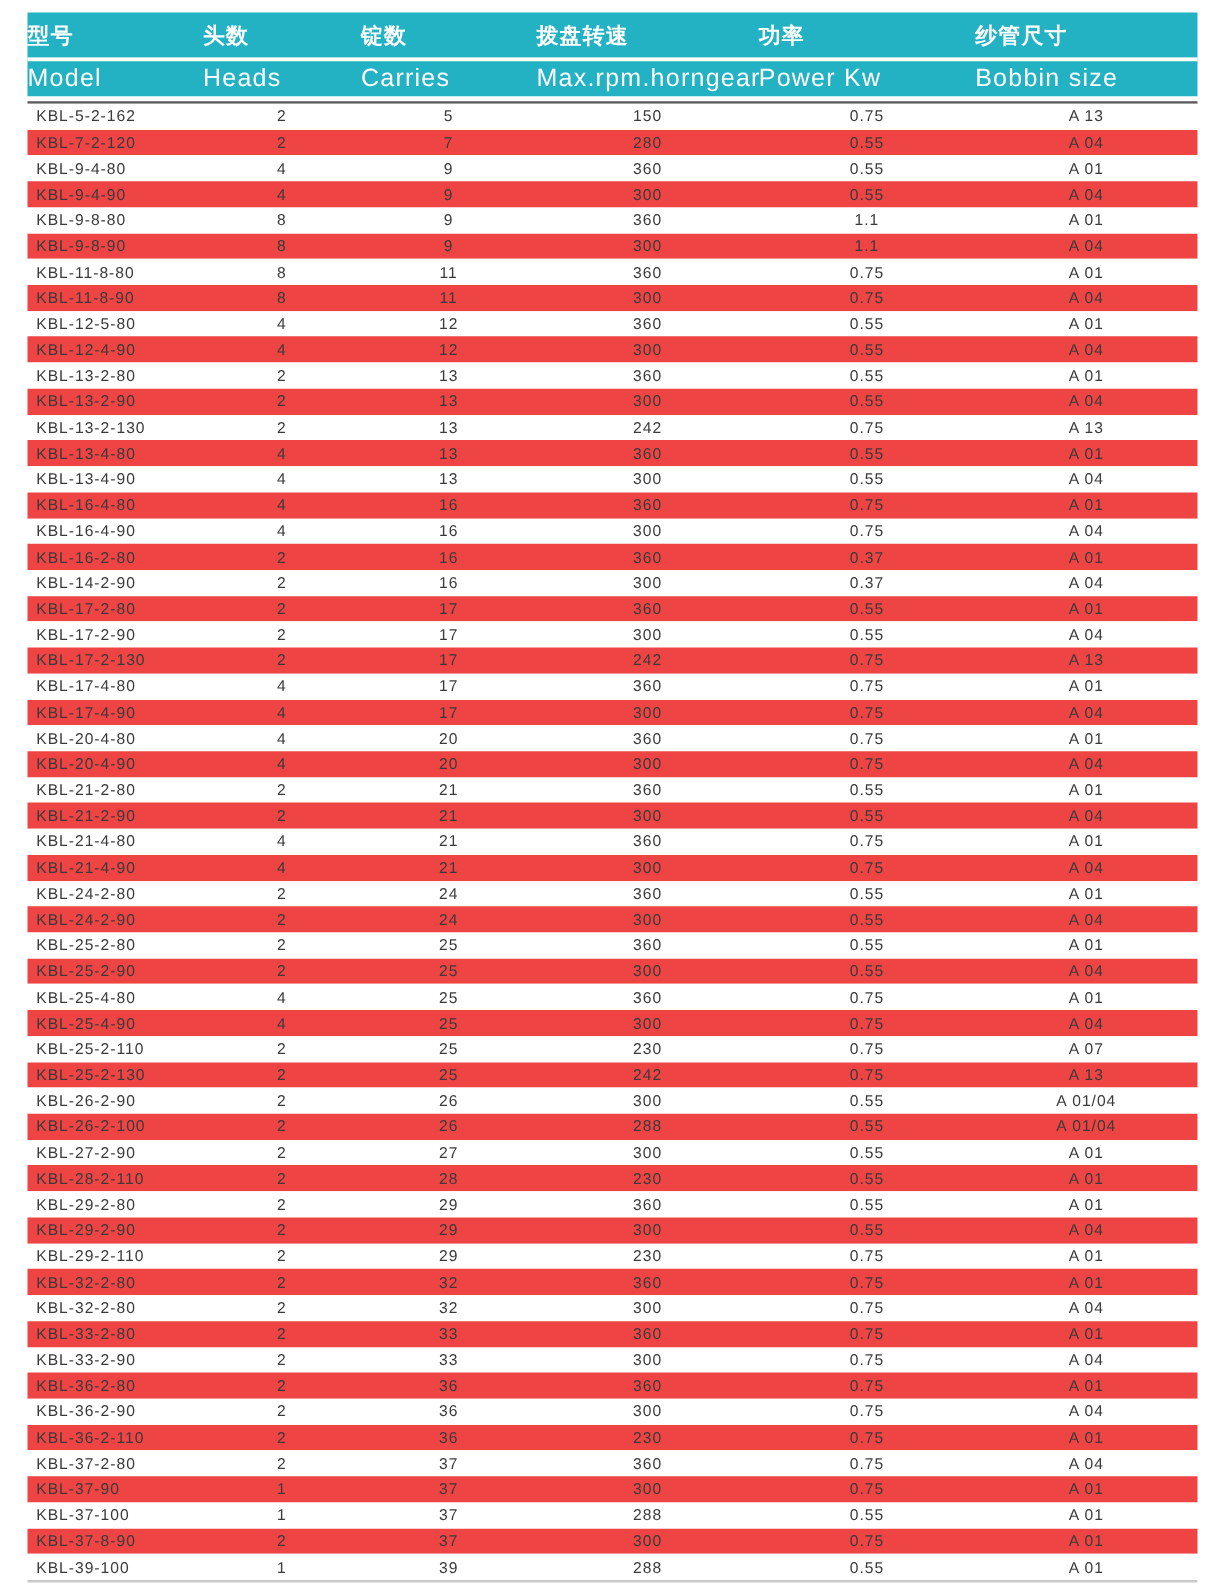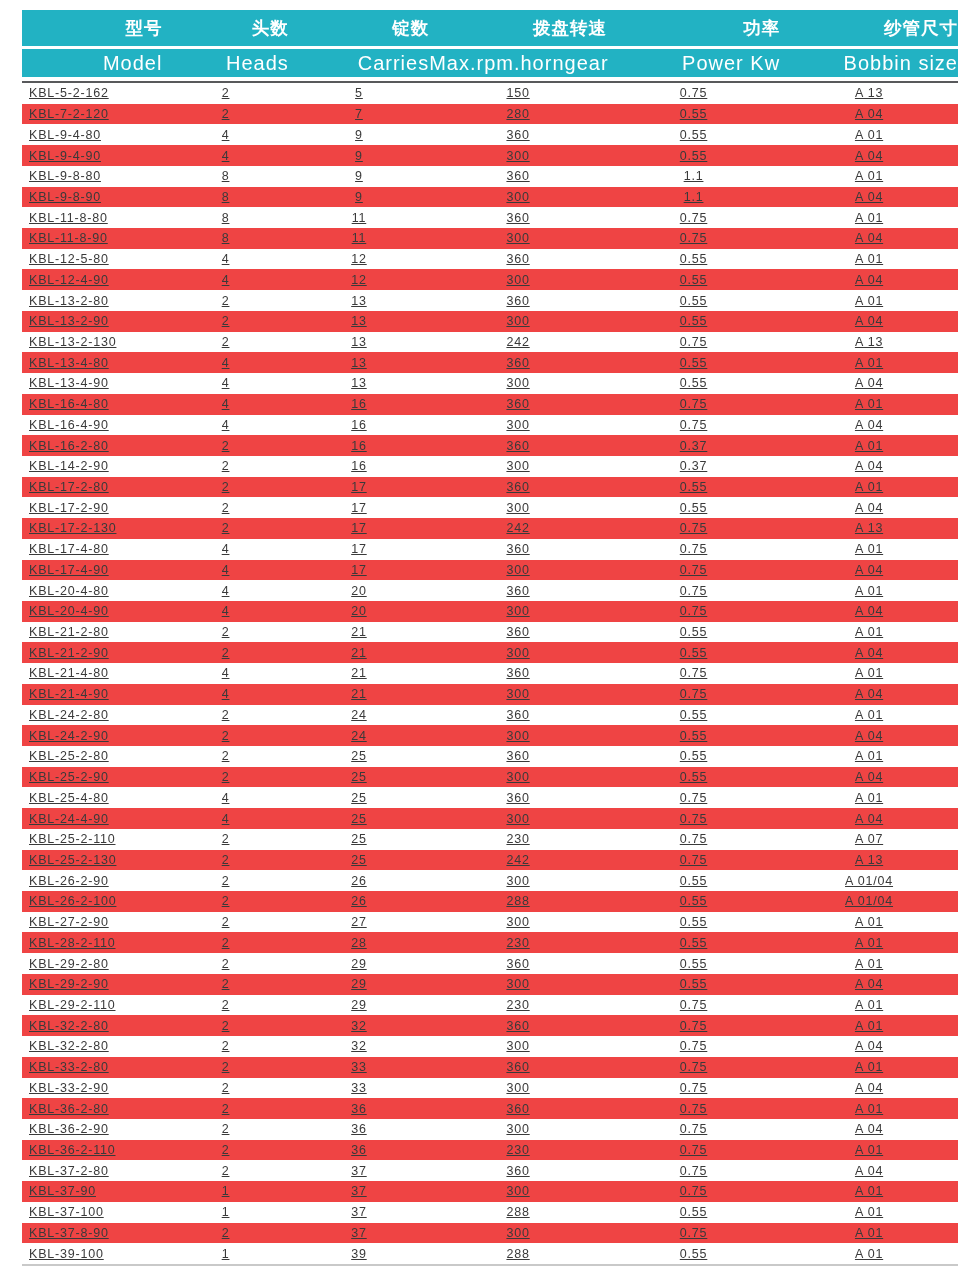--- a/index.html
+++ b/index.html
@@ -17,39 +17,38 @@
 
   
   .grid {
     display: grid;
     grid-template-columns: 15% 13.5% 15% 19% 18.5% 19%;
     align-items: center;
   }
 
   
   .hrow { color: #ffffff; }
-  .hrow .hcell { text-align: right; letter-spacing: 1px; }
+  .hrow .hcell { text-align: left; letter-spacing: 1px; }
   .hrow.zh {
     height: 36px;
     font-size: 17.5px;
     font-weight: bold;
   }
   .hrow.en {
     height: 31px;
     border-top: 3px solid #ffffff;
     font-size: 20px;
     font-weight: normal;
   }
 
   
   .tbody {
     margin-top: 4px;
     border-top: 2.5px solid #58595b;
     border-bottom: 2px solid #c9c9c9;
-    text-decoration: underline;
   }
   .trow {
     height: 20.72px;
     font-size: 12.5px;
     letter-spacing: 0.8px;
     background: #ffffff;
   }
   .trow.alt { background: #ef4444; }
   .cell { text-align: center; white-space: nowrap; }
   .cell.c0 { text-align: left; padding-left: 7px; }
@@ -354,21 +353,21 @@
         </div>
         <div class="grid trow">
           <div class="cell c0">KBL-25-4-80</div>
           <div class="cell c1">4</div>
           <div class="cell c2">25</div>
           <div class="cell c3">360</div>
           <div class="cell c4">0.75</div>
           <div class="cell c5">A 01</div>
         </div>
         <div class="grid trow alt">
-          <div class="cell c0">KBL-24-4-90</div>
+          <div class="cell c0">KBL-25-4-90</div>
           <div class="cell c1">4</div>
           <div class="cell c2">25</div>
           <div class="cell c3">300</div>
           <div class="cell c4">0.75</div>
           <div class="cell c5">A 04</div>
         </div>
         <div class="grid trow">
           <div class="cell c0">KBL-25-2-110</div>
           <div class="cell c1">2</div>
           <div class="cell c2">25</div>

